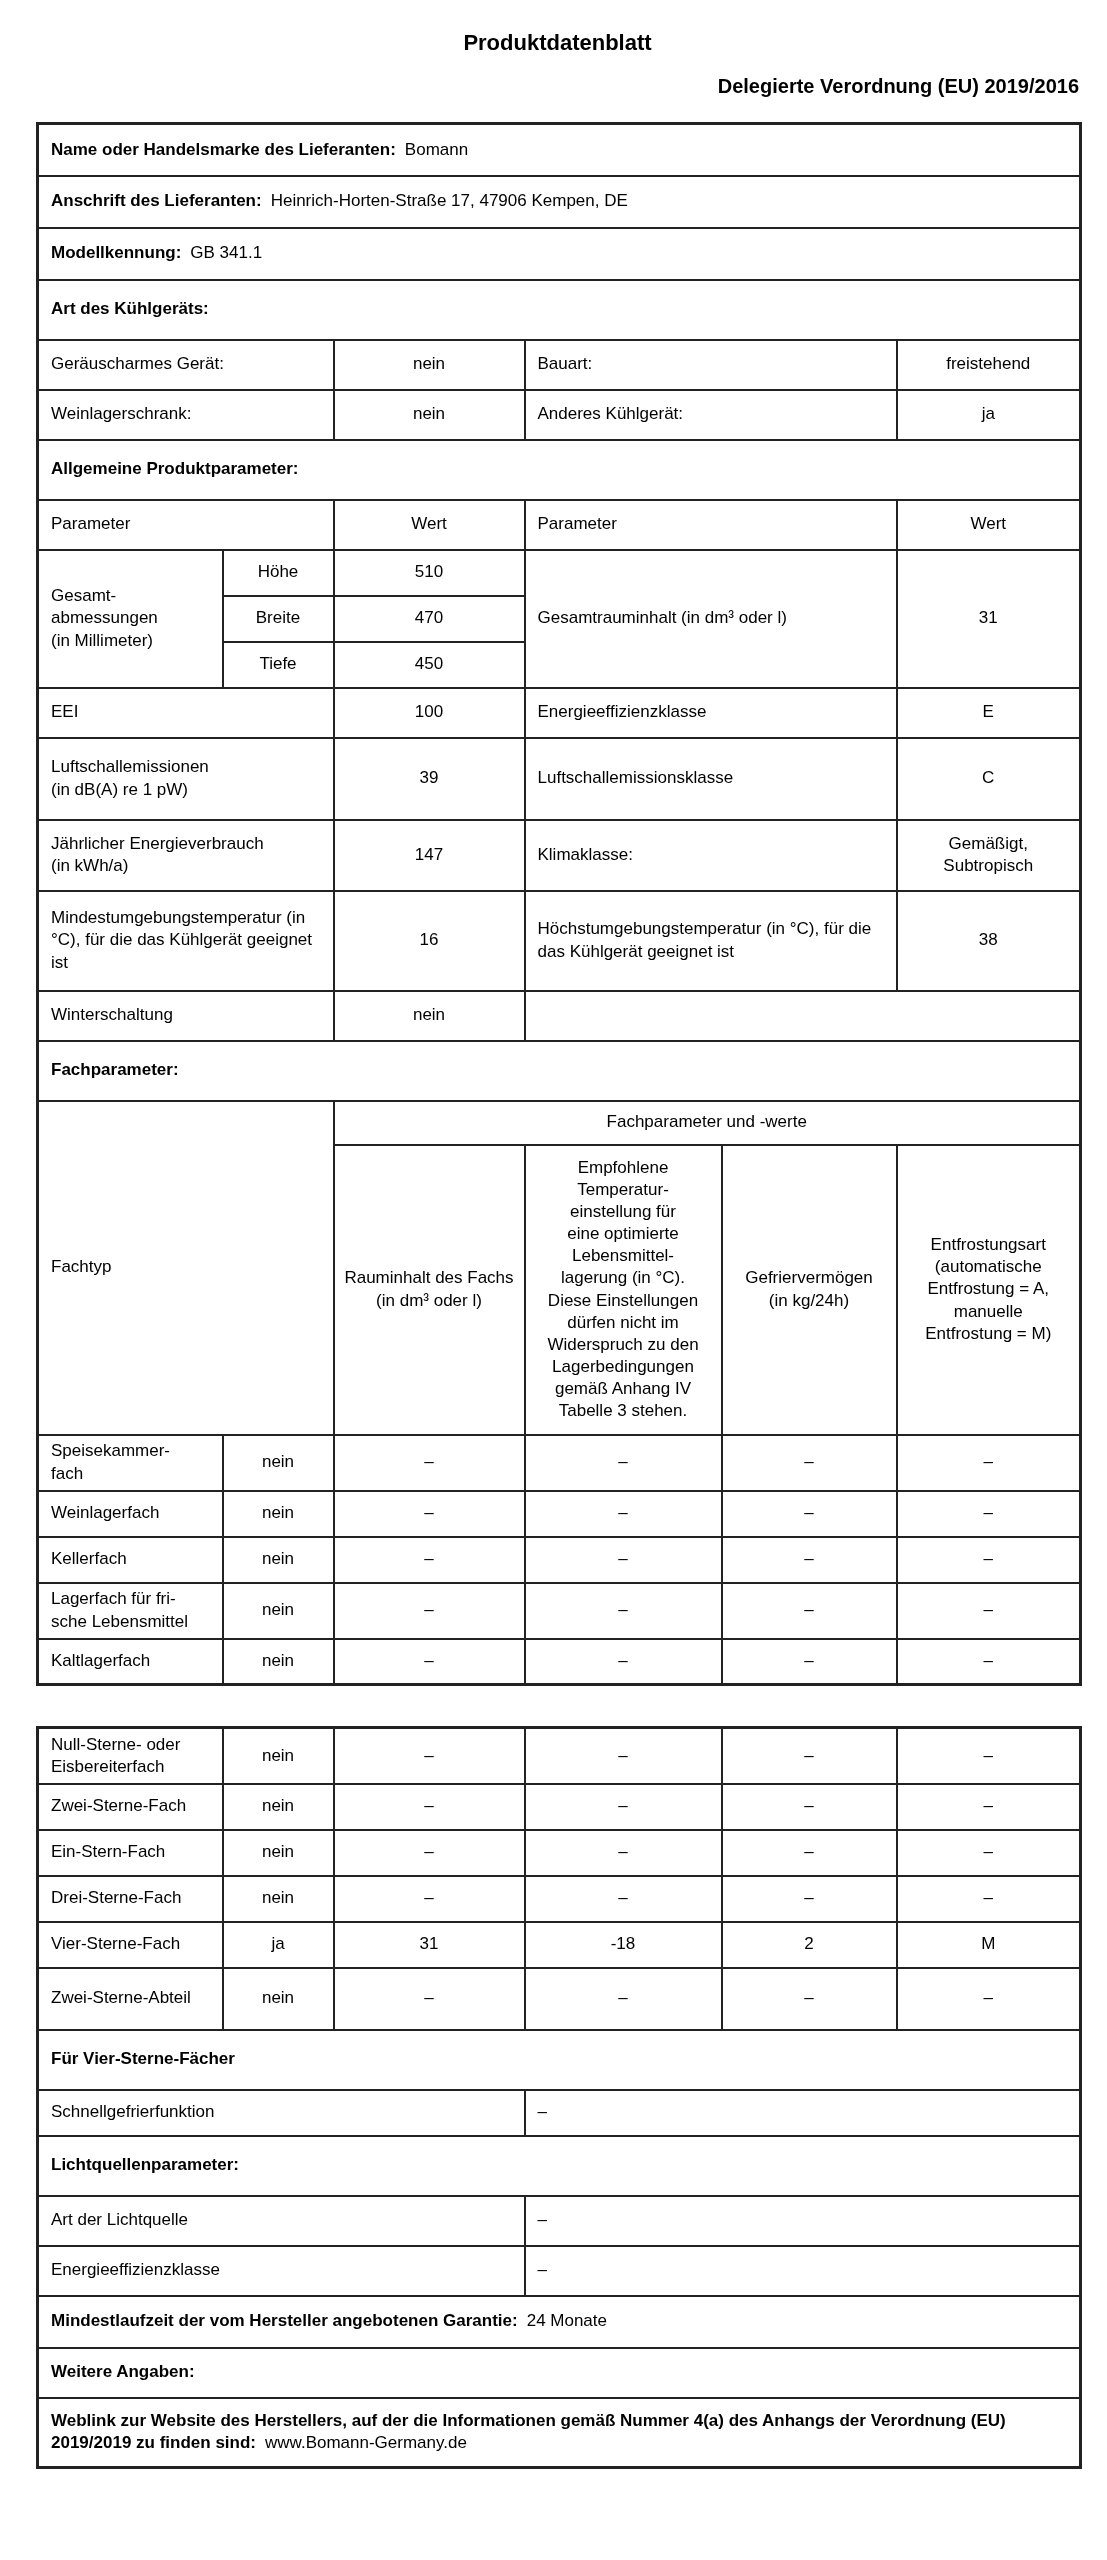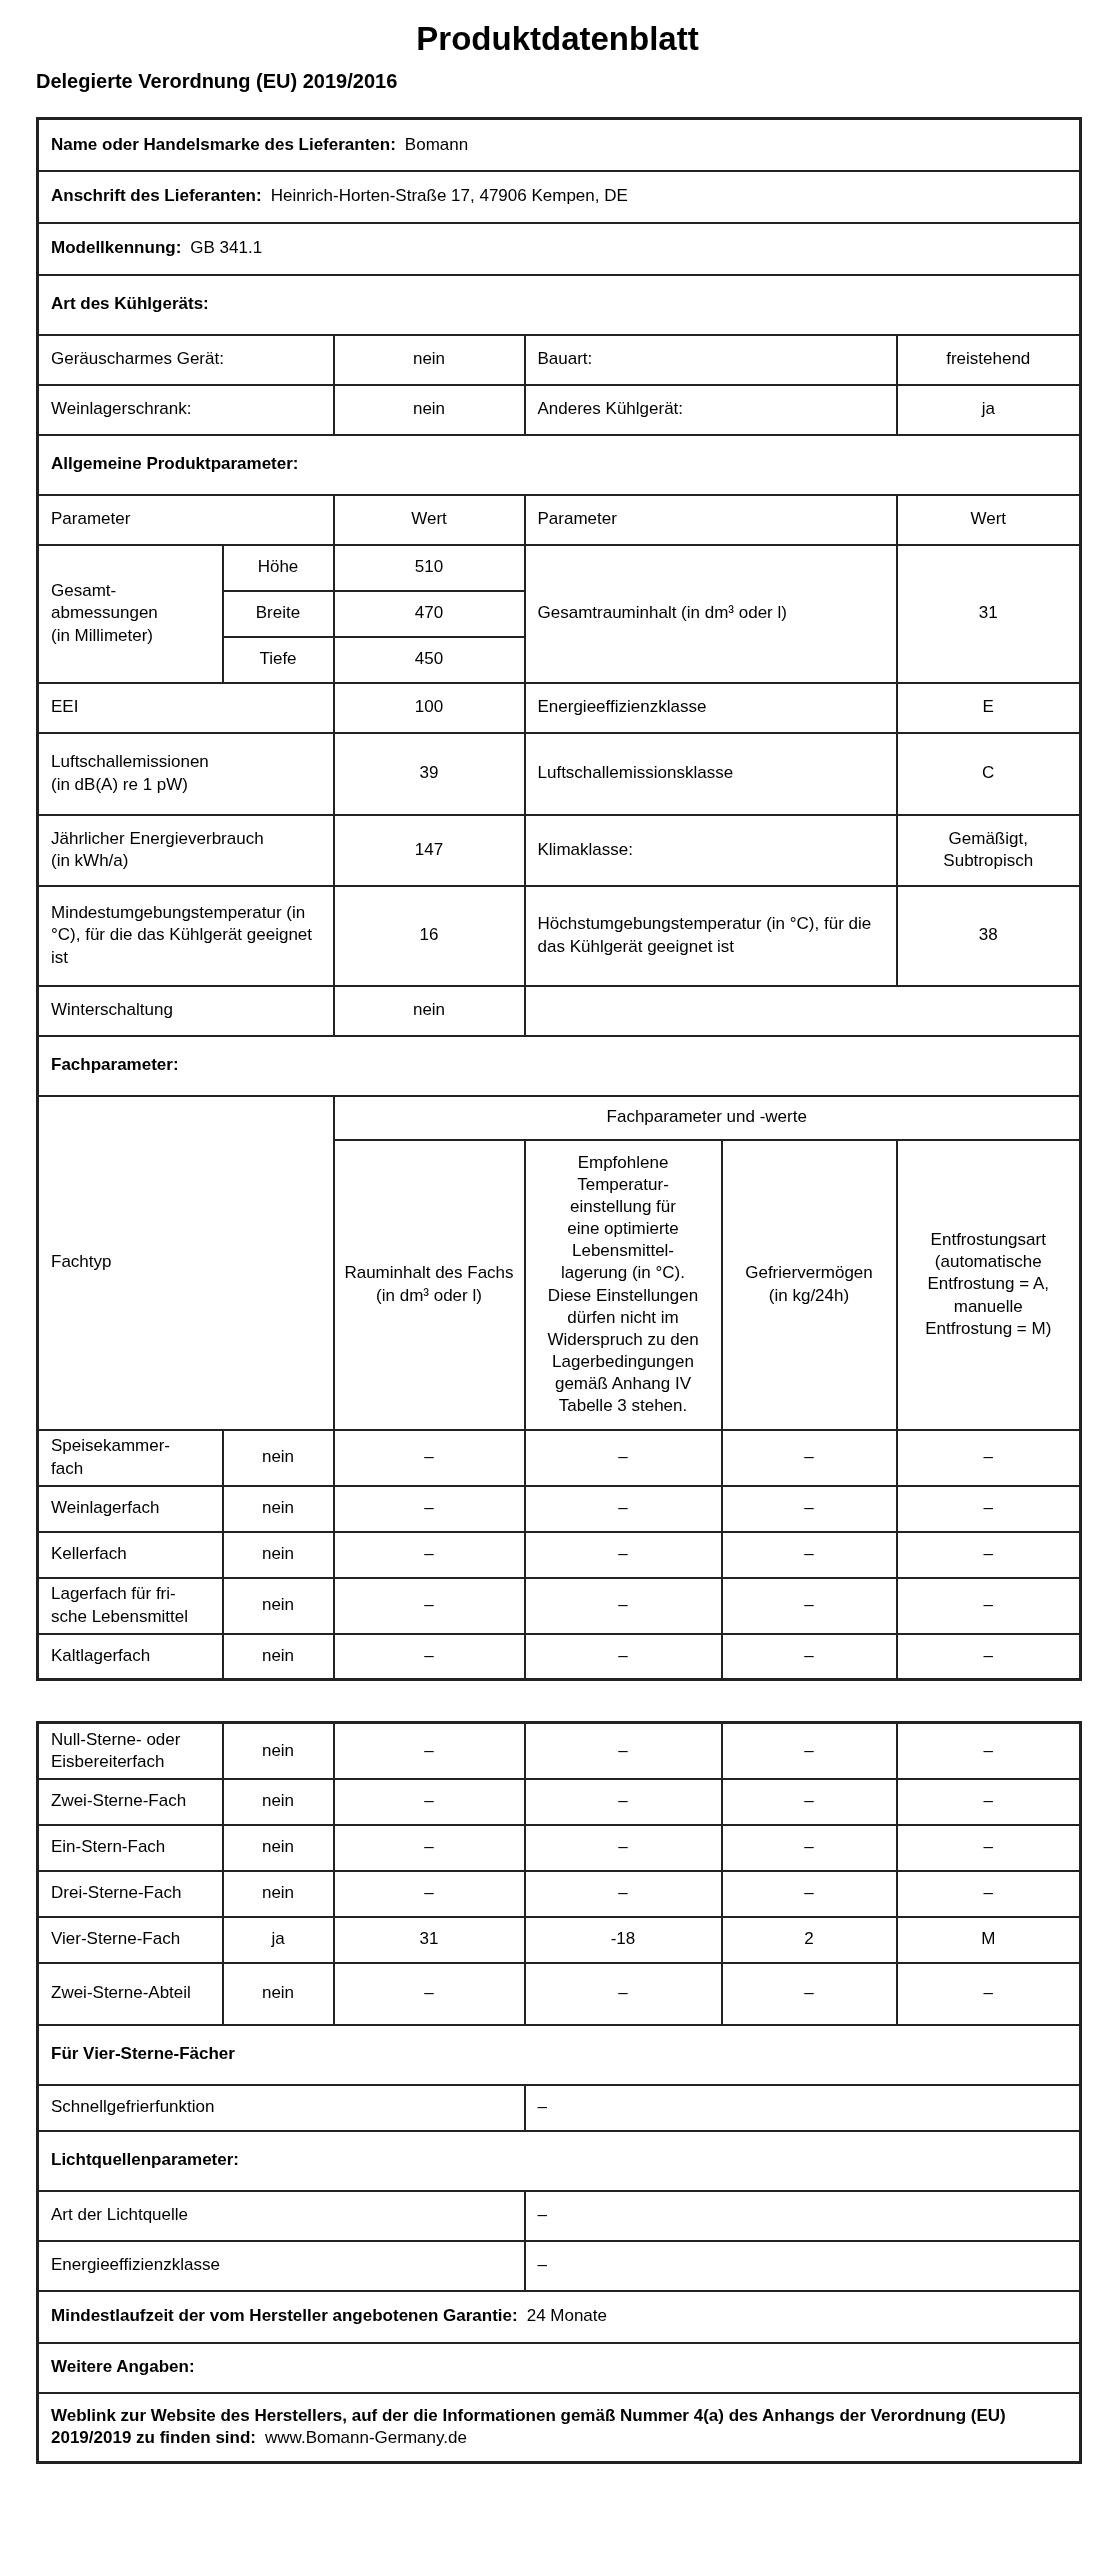--- a/index.html
+++ b/index.html
@@ -4,22 +4,22 @@
 <style>
   * { box-sizing: border-box; margin: 0; padding: 0; }
   html, body { background: #ffffff; }
   body {
     width: 1107px; height: 2560px;
     font-family: "Liberation Sans", sans-serif;
     color: #000; font-size: 17px;
     overflow: hidden;
   }
   .page { padding: 16px 28px 0 36px; }
-  .doc-title { text-align: center; font-weight: bold; font-size: 33px; margin-top: 4px; }
-  .doc-subtitle { text-align: left; font-weight: bold; font-size: 20px; margin-top: 12px; }
+  .doc-title { text-align: center; font-weight: bold; font-size: 22px; margin-top: 14px; }
+  .doc-subtitle { text-align: right; font-weight: bold; font-size: 20px; margin-top: 19px; }
   table.sheet {
     border-collapse: collapse; table-layout: fixed;
     width: 1043px; margin-top: 24px;
     border: 3px solid #222;
   }
   table.sheet.second { margin-top: 40px; }
   td {
     border: 2px solid #222;
     vertical-align: middle;
     line-height: 1.3;

